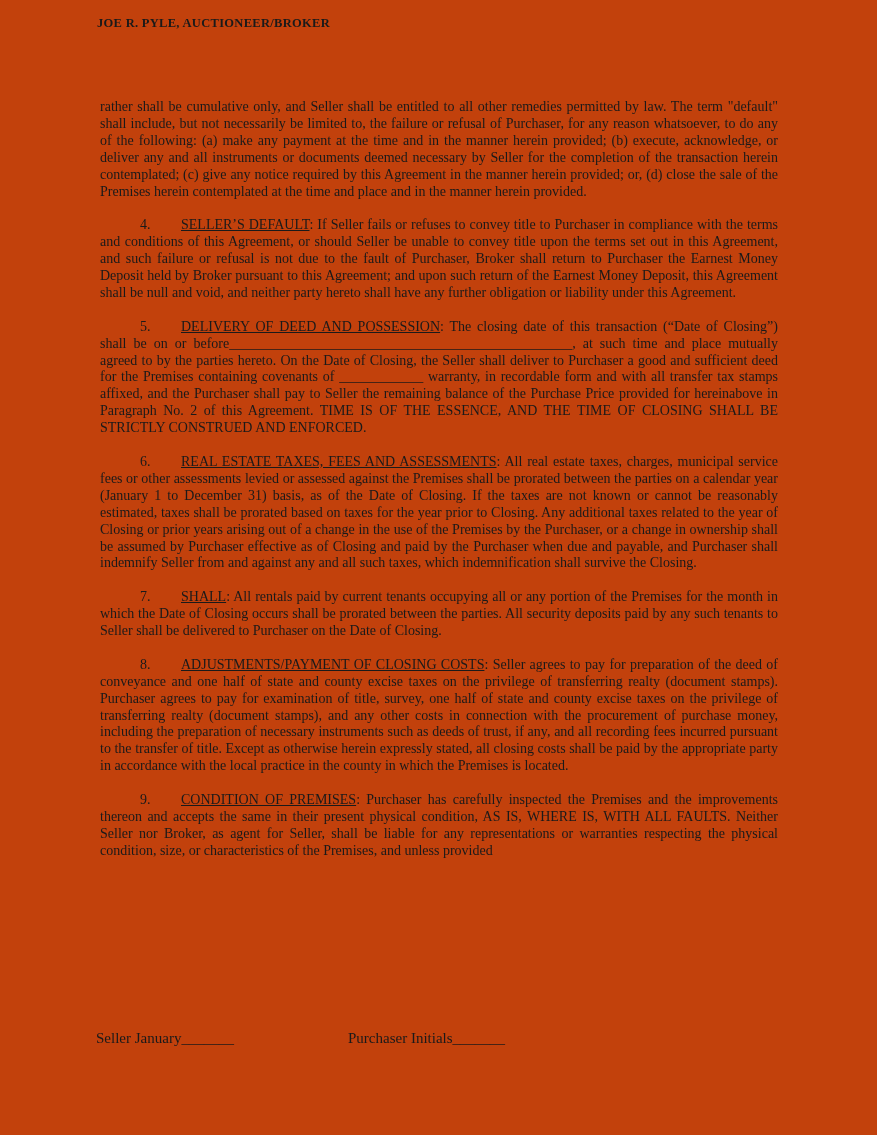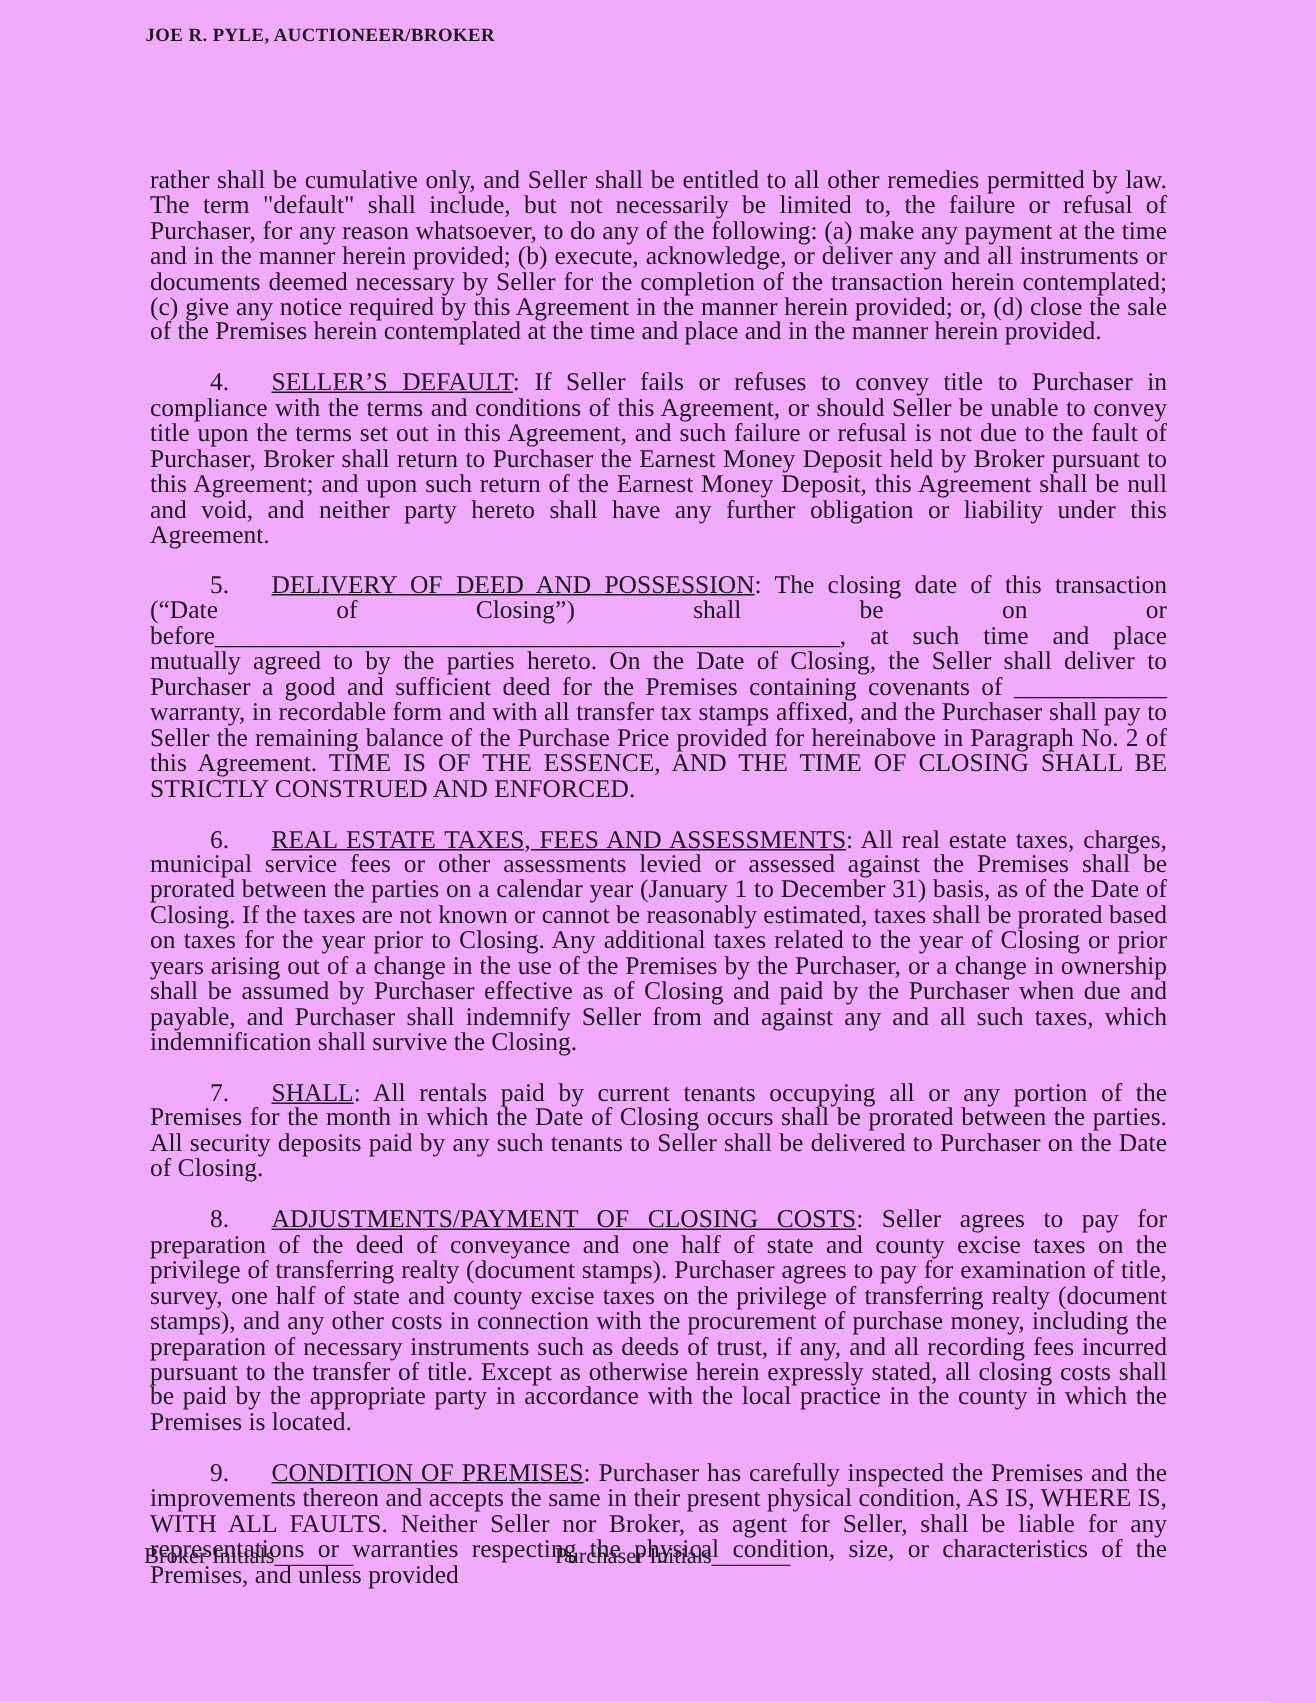--- a/index.html
+++ b/index.html
@@ -5,43 +5,42 @@
   html, body {
     margin: 0;
     padding: 0;
     background: #e8e8e8;
   }
   .page {
     position: relative;
     width: 877px;
     height: 1135px;
     margin: 0 auto;
-    background: #f0abfc;
+    background: #c2410c;
     font-family: "Liberation Serif", serif;
     color: #1a1a1a;
     overflow: hidden;
   }
   .hdr {
     position: absolute;
     left: 97px;
     top: 16px;
     font-size: 12.5px;
     font-weight: bold;
     letter-spacing: 0.3px;
     white-space: nowrap;
   }
   .doc-body {
     position: absolute;
     left: 100px;
     top: 99px;
     width: 678px;
-    font-size: 17px;
+    font-size: 14px;
     line-height: 16.9px;
     text-align: justify;
-    margin-top: 13px;
   }
   .para {
     margin: 0 0 16.9px 0;
   }
   .para.indent {
     text-indent: 40px;
   }
   .pnum {
     display: inline-block;
     margin-left: 40px;
@@ -62,21 +61,21 @@
     height: 24px;
     font-size: 15px;
   }
   .seller-init {
     position: absolute;
     left: 96px;
     white-space: nowrap;
   }
   .purchaser-init {
     position: absolute;
-    left: 370px;
+    left: 348px;
     white-space: nowrap;
   }
 </style>
 </head>
 <body>
 
 <div class="page">
   <div class="hdr">JOE R. PYLE, AUCTIONEER/BROKER</div>
 
   <div class="doc-body" id="docBody">
@@ -84,19 +83,19 @@
       <p class="para"><span class="pnum">4.</span><span class="phead">SELLER’S DEFAULT</span>:  <span>If Seller fails or refuses to convey title to Purchaser in compliance with the terms and conditions of this Agreement, or should Seller be unable to convey title upon the terms set out in this Agreement, and such failure or refusal is not due to the fault of Purchaser, Broker shall return to Purchaser the Earnest Money Deposit held by Broker pursuant to this Agreement; and upon such return of the Earnest Money Deposit, this Agreement shall be null and void, and neither party hereto shall have any further obligation or liability under this Agreement.</span></p>
       <p class="para"><span class="pnum">5.</span><span class="phead">DELIVERY OF DEED AND POSSESSION</span>: <span>The closing date of this transaction (“Date of Closing”) shall be on or before_________________________________________________, at such time and place mutually agreed to by the parties hereto. On the Date of Closing, the Seller shall deliver to Purchaser a good and sufficient deed for the Premises containing covenants of ____________ warranty, in recordable form and with all transfer tax stamps affixed, and the Purchaser shall pay to Seller the remaining balance of the Purchase Price provided for hereinabove in Paragraph No. 2 of this Agreement. TIME IS OF THE ESSENCE, AND THE TIME OF CLOSING SHALL BE STRICTLY CONSTRUED AND ENFORCED.</span></p>
       <p class="para"><span class="pnum">6.</span><span class="phead">REAL ESTATE TAXES, FEES AND ASSESSMENTS</span>: <span>All real estate taxes, charges, municipal service fees or other assessments levied or assessed against the Premises shall be prorated between the parties on a calendar year (January 1 to December 31) basis, as of the Date of Closing. If the taxes are not known or cannot be reasonably estimated, taxes shall be prorated based on taxes for the year prior to Closing. Any additional taxes related to the year of Closing or prior years arising out of a change in the use of the Premises by the Purchaser, or a change in ownership shall be assumed by Purchaser effective as of Closing and paid by the Purchaser when due and payable, and Purchaser shall indemnify Seller from and against any and all such taxes, which indemnification shall survive the Closing.</span></p>
       <p class="para"><span class="pnum">7.</span><span class="phead">SHALL</span>: <span>All rentals paid by current tenants occupying all or any portion of the Premises for the month in which the Date of Closing occurs shall be prorated between the parties. All security deposits paid by any such tenants to Seller shall be delivered to Purchaser on the Date of Closing.</span></p>
       <p class="para"><span class="pnum">8.</span><span class="phead">ADJUSTMENTS/PAYMENT OF CLOSING COSTS</span>:  <span>Seller agrees to pay for preparation of the deed of conveyance and one half of state and county excise taxes on the privilege of transferring realty (document stamps). Purchaser agrees to pay for examination of title, survey, one half of state and county excise taxes on the privilege of transferring realty (document stamps), and any other costs in connection with the procurement of purchase money, including the preparation of necessary instruments such as deeds of trust, if any, and all recording fees incurred pursuant to the transfer of title. Except as otherwise herein expressly stated, all closing costs shall be paid by the appropriate party in accordance with the local practice in the county in which the Premises is located.</span></p>
       <p class="para"><span class="pnum">9.</span><span class="phead">CONDITION OF PREMISES</span>: <span>Purchaser has carefully inspected the Premises and the improvements thereon and accepts the same in their present physical condition, AS IS, WHERE IS, WITH ALL FAULTS. Neither Seller nor Broker, as agent for Seller, shall be liable for any representations or warranties respecting the physical condition, size, or characteristics of the Premises, and unless provided</span></p>
     </div>
 
   <div class="footer-row">
     <span class="seller-init">
-      <span>Broker Initials</span><span class="blankline">_______</span>
+      <span>Seller January</span><span class="blankline">_______</span>
     </span>
     <span class="purchaser-init">
       <span>Purchaser Initials</span><span class="blankline">_______</span>
     </span>
   </div>
 </div>
 
 </body></html>

